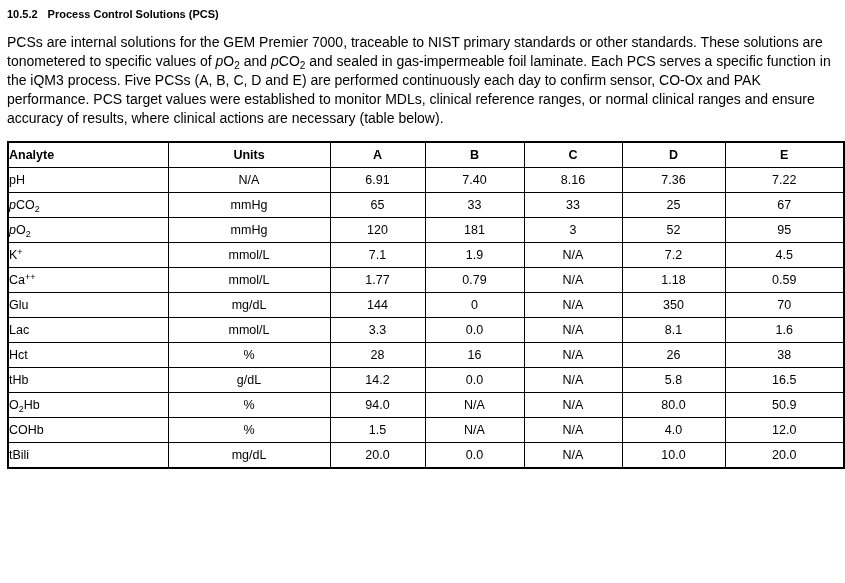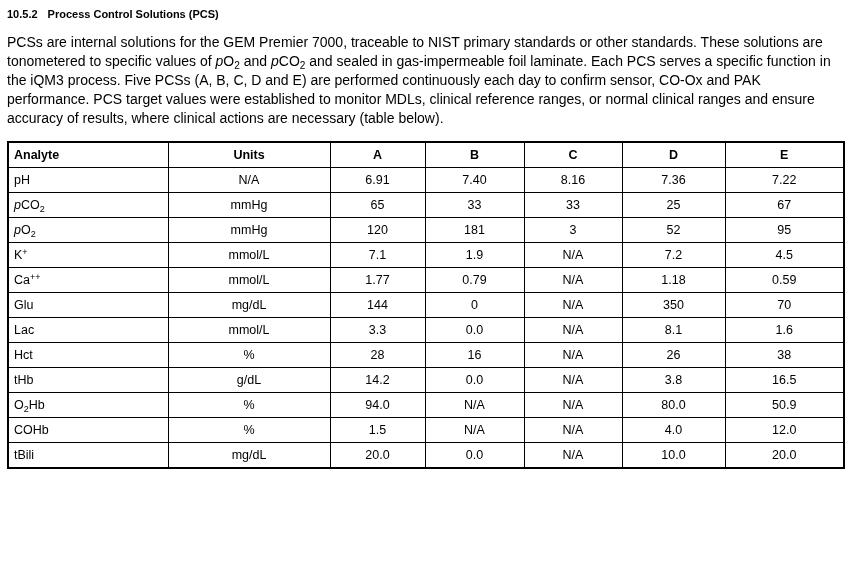--- a/index.html
+++ b/index.html
@@ -57,21 +57,20 @@
     text-align: center;
     vertical-align: middle;
     white-space: nowrap;
     overflow: hidden;
   }
   .pcs-table th {
     font-weight: bold;
   }
   .pcs-table .left {
     text-align: left;
-    padding-left: 5px;
   }
 </style>
 </head>
 <body>
 
 <div class="page">
 
   <h1 class="heading">
     <span class="heading-num">10.5.2</span><span class="heading-title">Process Control Solutions (PCS)</span>
   </h1>
@@ -171,21 +170,21 @@
           <td>N/A</td>
           <td>26</td>
           <td>38</td>
         </tr>
         <tr>
           <td class="left"><span>tHb</span></td>
           <td>g/dL</td>
           <td>14.2</td>
           <td>0.0</td>
           <td>N/A</td>
-          <td>3.8</td>
+          <td>5.8</td>
           <td>16.5</td>
         </tr>
         <tr>
           <td class="left"><span>O</span><sub>2</sub><span>Hb</span></td>
           <td>%</td>
           <td>94.0</td>
           <td>N/A</td>
           <td>N/A</td>
           <td>80.0</td>
           <td>50.9</td>

